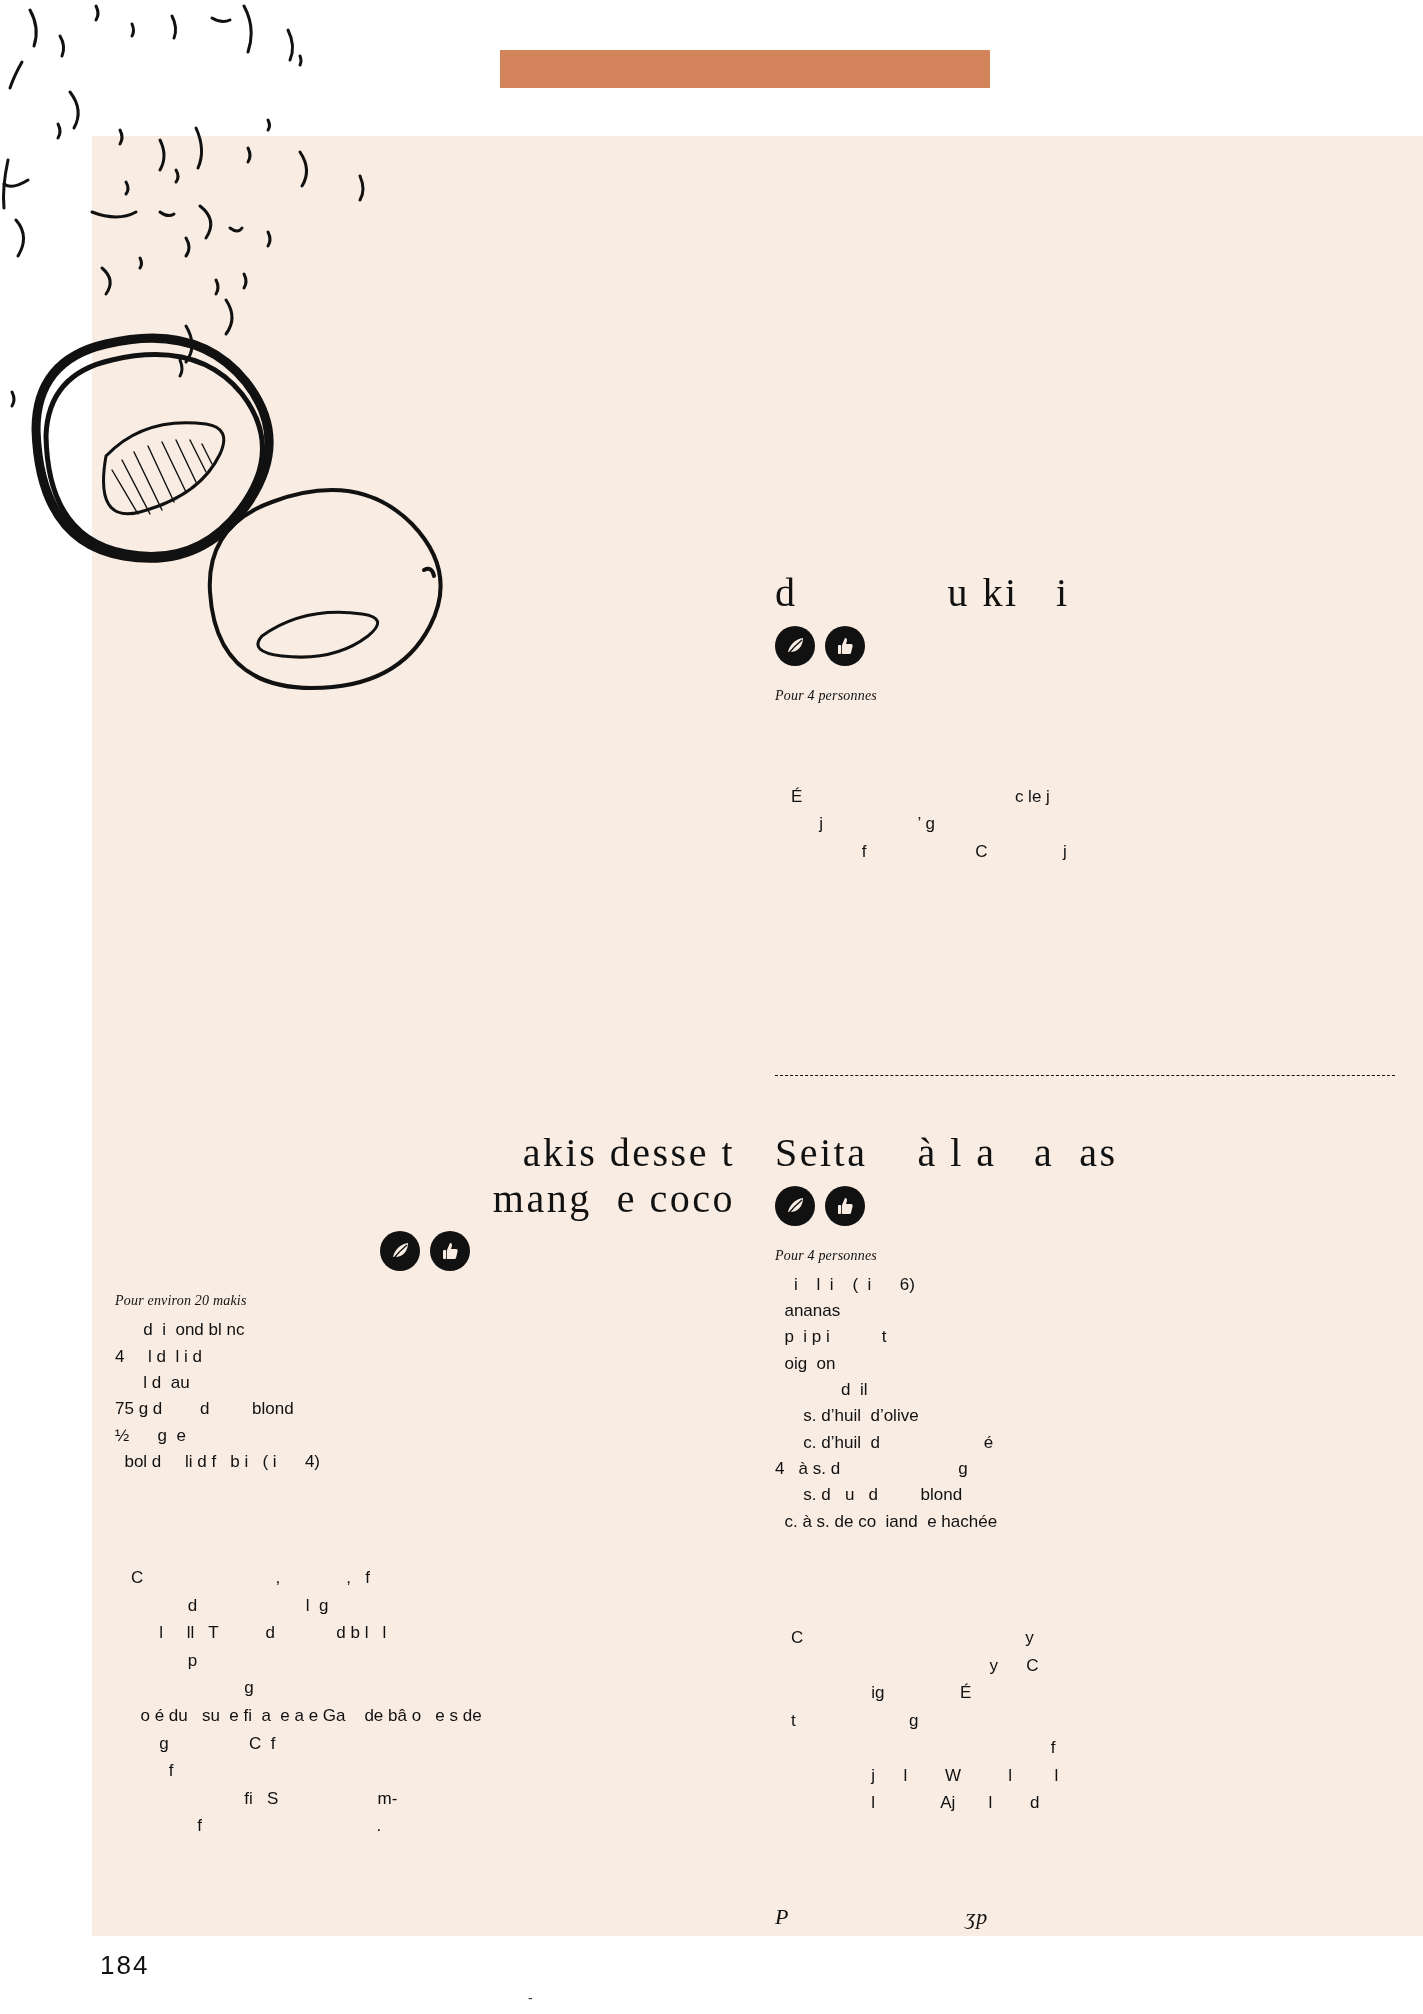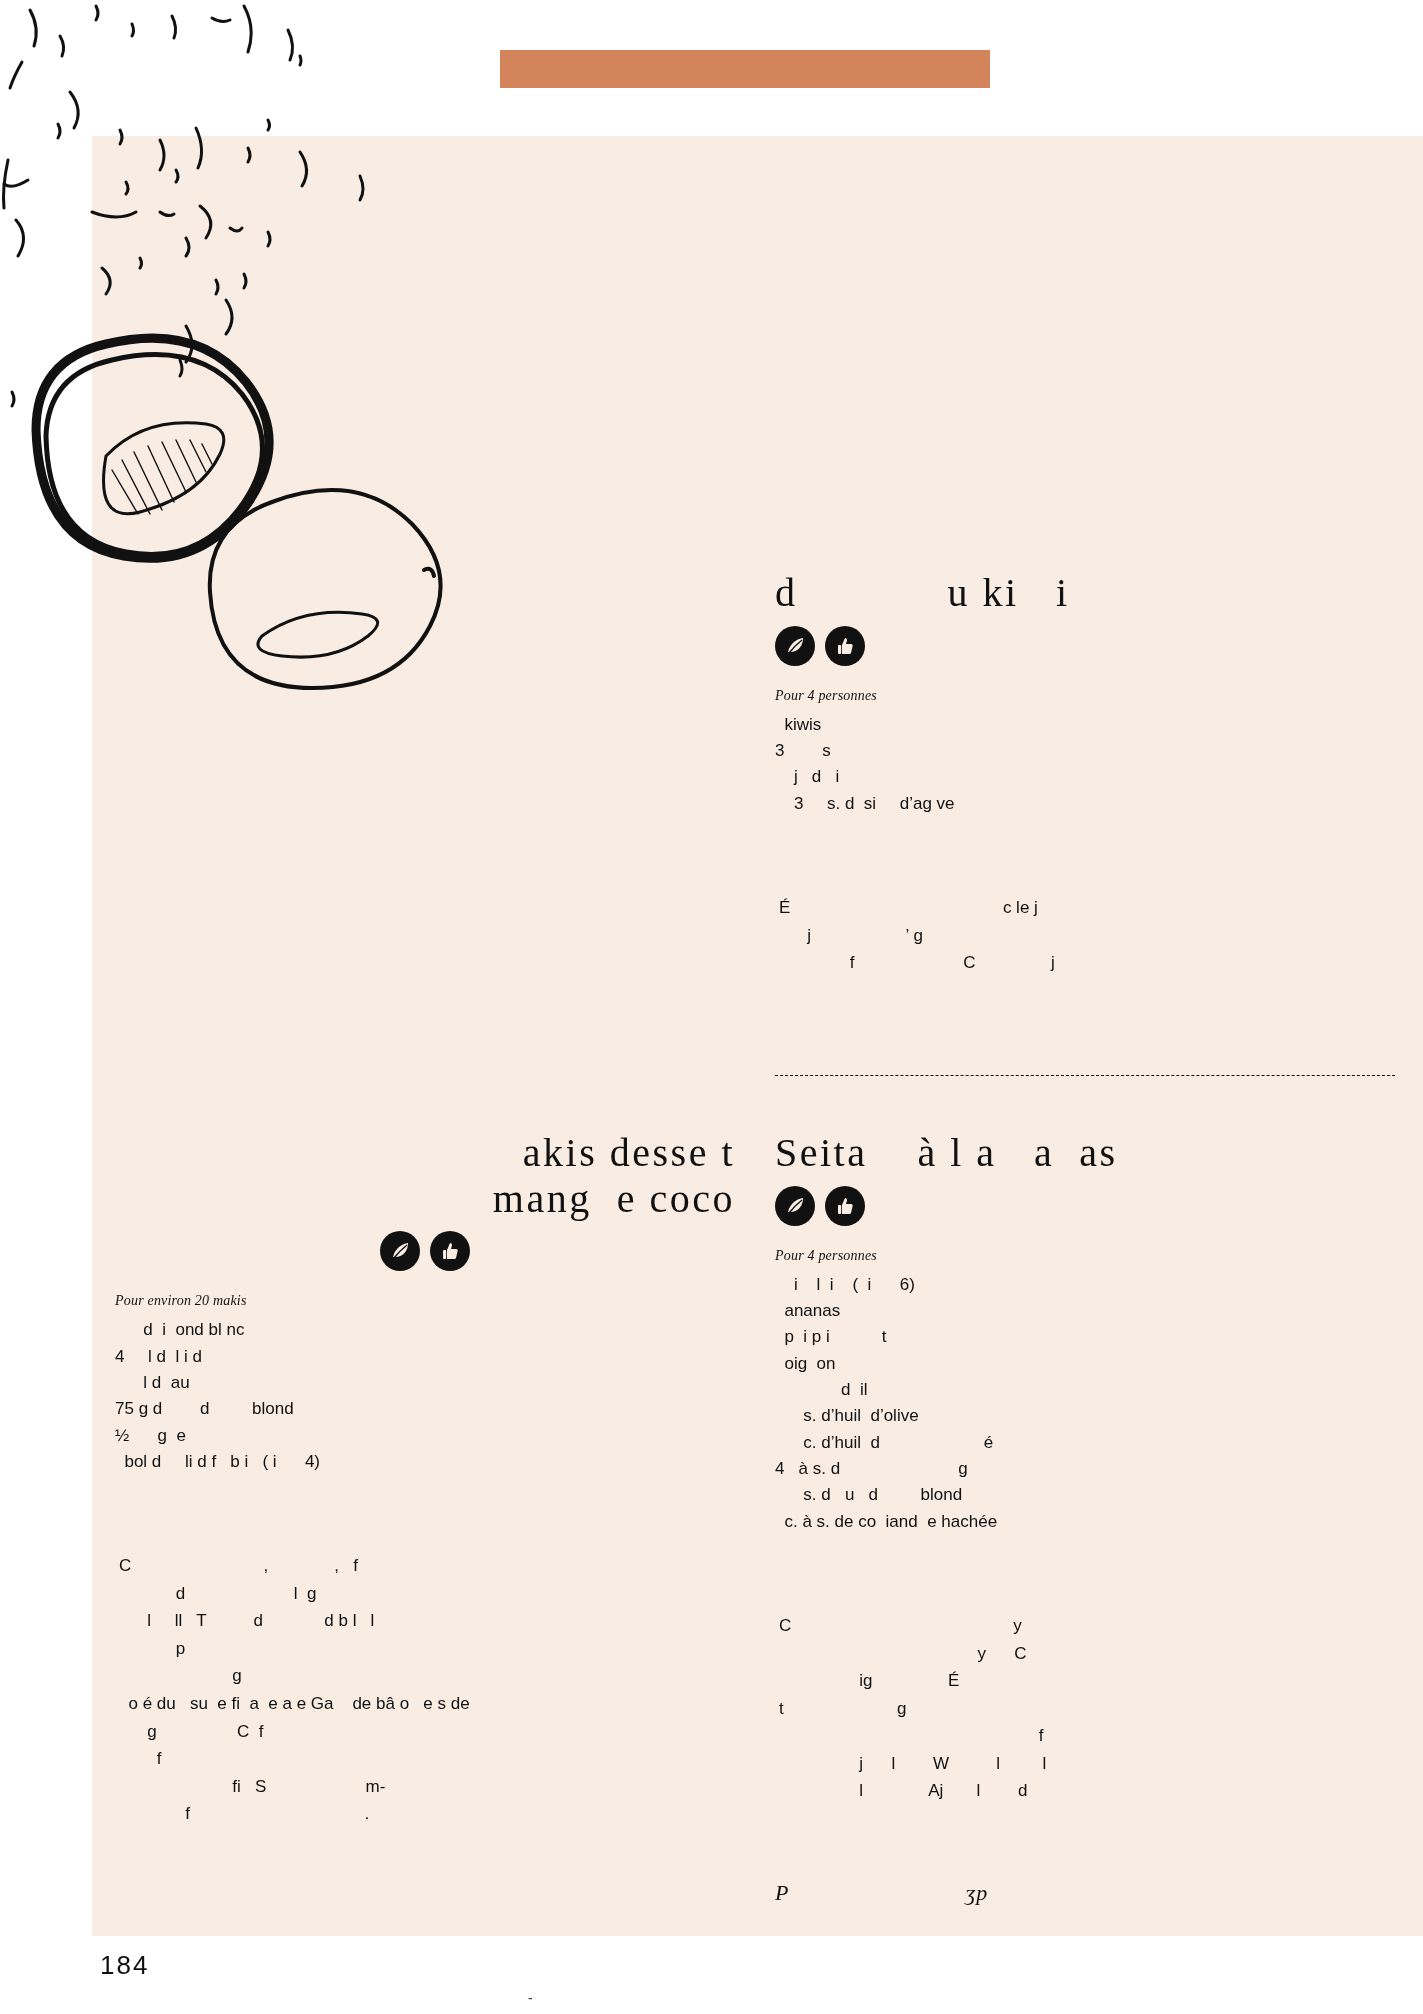--- a/index.html
+++ b/index.html
@@ -120,21 +120,21 @@
 
   
   .steps {
     font-family: "Liberation Sans", sans-serif;
     font-size: 17px;
     line-height: 1.62;
     white-space: pre-wrap;
     color: #111;
     margin: 0;
   }
-  .steps p { margin: 4px; white-space: pre-wrap; }
+  .steps p { margin: 16px; white-space: pre-wrap; }
 
   
   .divider {
     position: absolute;
     left: 775px;
     top: 1075px;
     width: 620px;
     border-top: 1px dashed #111;
     height: 0;
   }
@@ -301,26 +301,20 @@
           </svg>
       </span>
       <span class="badge">
         <svg width="20" height="20" viewBox="0 0 20 20">
             <path d="M7 9 L10 2 C12 2 12.5 4 11.6 6 L11 8 L16 8 C17.4 8 18 9 17.6 10.3 L16 17 C15.8 17.8 15 18 14.2 18 L7 18 Z" fill="#f8ece3"></path>
             <rect x="3" y="9" width="3.2" height="9" rx="1" fill="#f8ece3"></rect>
           </svg>
       </span>
     </div>
     <p class="servings">Pour 4 personnes</p>
-    <ul class="ingredients">
-      <li>  kiwis</li>
-      <li>3        s</li>
-      <li>    j   d   i</li>
-      <li>    3     s. d  si     d’ag ve</li>
-    </ul>
     <div class="steps">
       <p>É                                             c le j
       j                    ’ g
                f                       C                j</p>
     </div>
   </div>
 </div>
 
 <div class="divider"></div>
 

